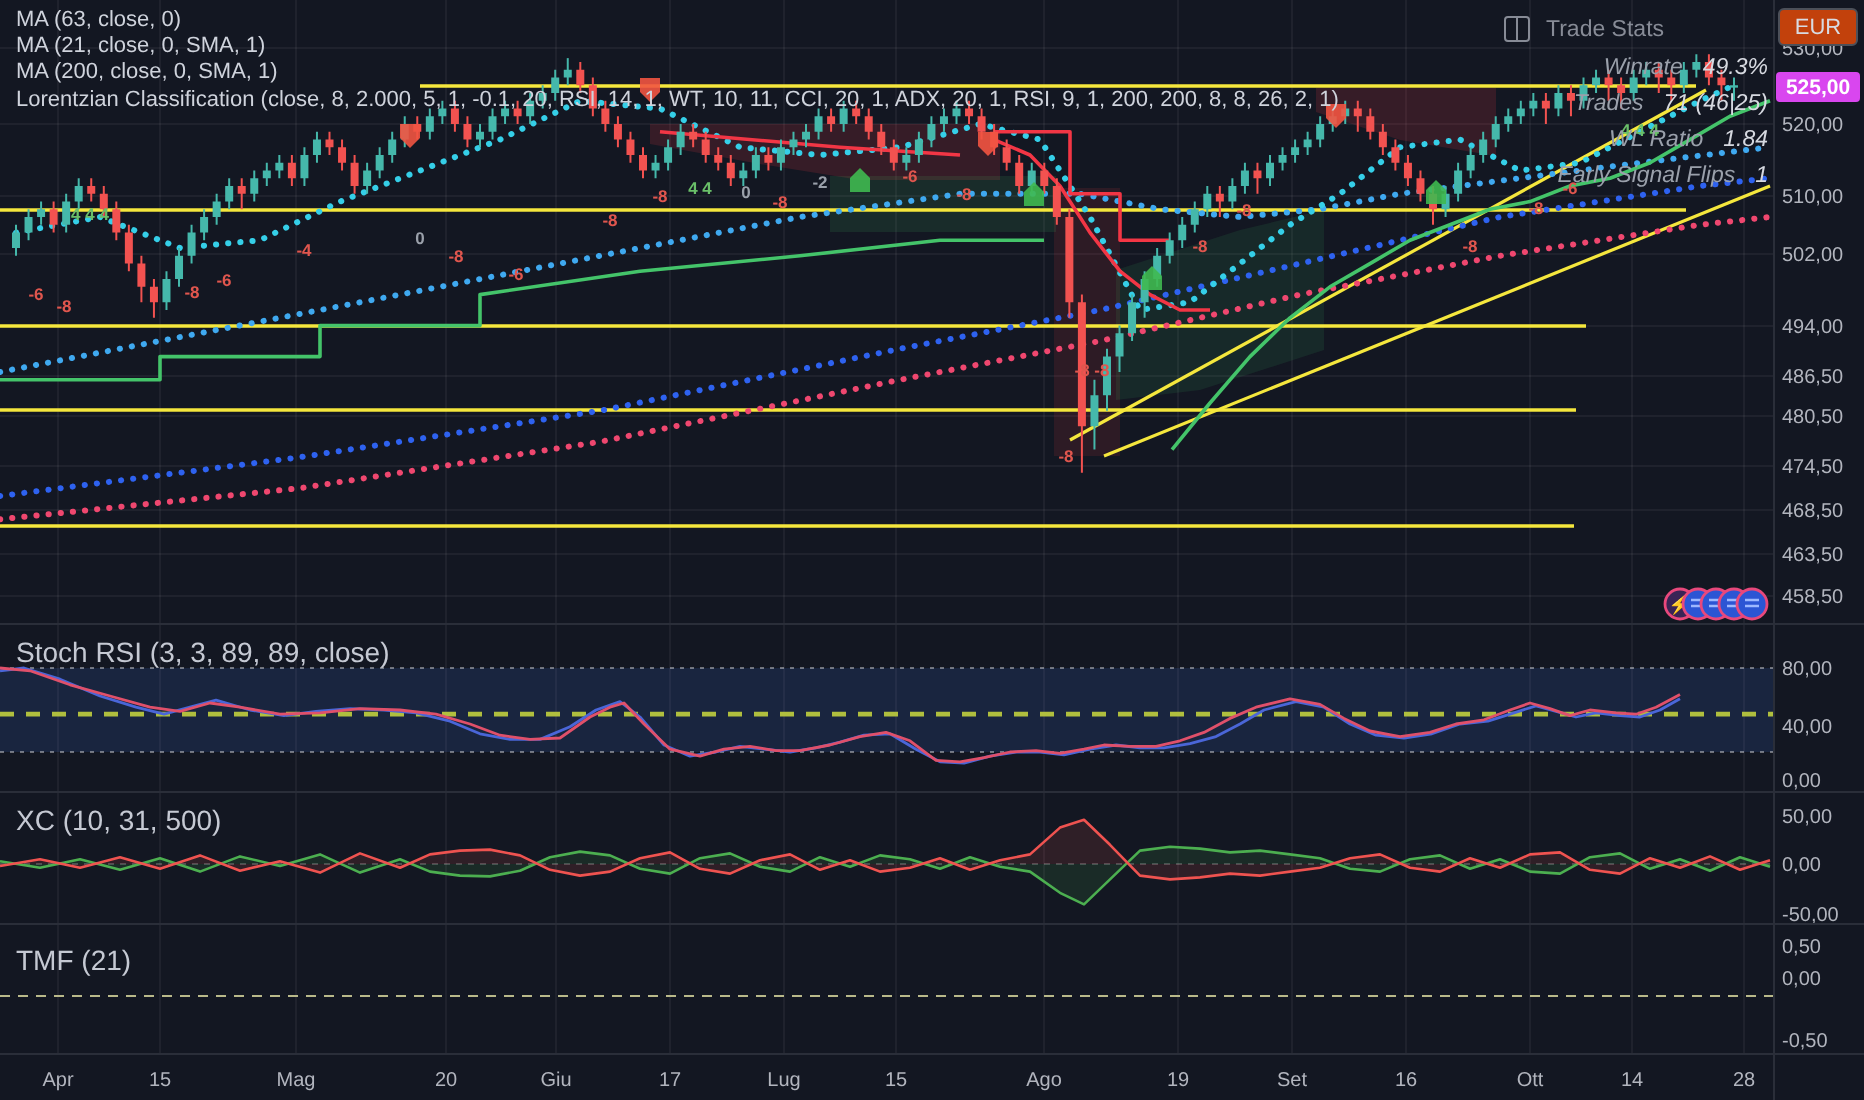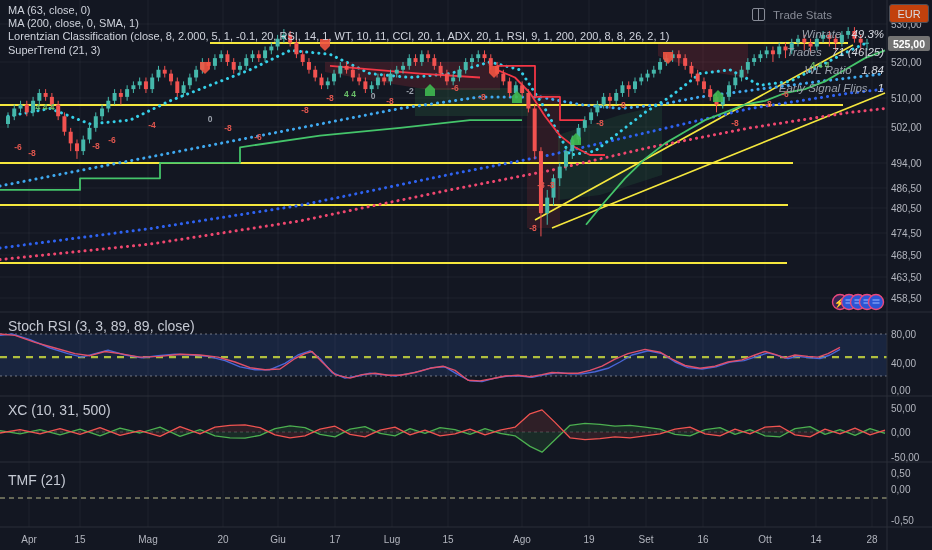--- a/index.html
+++ b/index.html
@@ -13,21 +13,21 @@
   .trade-stats{right:48px;top:8px;width:132px;font-size:11.5px;}
   .ts-head{display:flex;align-items:center;gap:8px;color:#878b96;margin-bottom:7px;justify-content:flex-start;}
   .ts-icon{width:11px;height:11px;border:1px solid #878b96;border-radius:2px;background:
      linear-gradient(to right,transparent 45%,#878b96 45%,#878b96 55%,transparent 55%);}
   .ts-row{display:flex;justify-content:space-between;margin-bottom:6px;font-style:italic;}
   .ts-row .l{color:#9aa0ab;text-align:right;flex:1;margin-right:10px;}
   .ts-row .v{color:#d6d9e0;}
   .eur-btn{position:absolute;right:3px;top:4px;width:38px;height:17px;border:1px solid #4c5059;
      border-radius:3px;display:flex;align-items:center;justify-content:center;font-size:11px;
      color:#d8dbe2;background:#c2410c;}
-  .price-tag{position:absolute;left:888px;top:36px;width:42px;height:15px;background:#737373;
+  .price-tag{position:absolute;left:888px;top:36px;width:42px;height:15px;background:#d946ef;
      color:#fff;font-size:10.5px;font-weight:700;display:flex;align-items:center;
      justify-content:center;border-radius:2px;}
 </style>
 </head>
 <body>
 
 <div id="app">
   <svg id="c" width="932" height="550">
       <line x1="29" y1="0" x2="29" y2="527" stroke="rgba(255,255,255,0.05)" stroke-width="1"></line>
       <line x1="80" y1="0" x2="80" y2="527" stroke="rgba(255,255,255,0.05)" stroke-width="1"></line>
@@ -446,23 +446,23 @@
       <circle cx="858" cy="302" r="7.5" fill="#2c55d4" stroke="#e8487c" stroke-width="1.4"></circle>
       <path d="M 854.5 300 h7 M 854.5 303 h7" stroke="#9db8ff" stroke-width="1.2"></path>
       <circle cx="867" cy="302" r="7.5" fill="#2c55d4" stroke="#e8487c" stroke-width="1.4"></circle>
       <path d="M 863.5 300 h7 M 863.5 303 h7" stroke="#9db8ff" stroke-width="1.2"></path>
       <circle cx="876" cy="302" r="7.5" fill="#2c55d4" stroke="#e8487c" stroke-width="1.4"></circle>
       <path d="M 872.5 300 h7 M 872.5 303 h7" stroke="#9db8ff" stroke-width="1.2"></path>
     </svg>
 
   <div class="ovl legend">
     <div>MA (63, close, 0)</div>
+    <div>MA (21, close, 0, SMA, 1)</div>
     <div>MA (200, close, 0, SMA, 1)</div>
     <div>Lorentzian Classification (close, 8, 2.000, 5, 1, -0.1, 20, RSI, 14, 1, WT, 10, 11, CCI, 20, 1, ADX, 20, 1, RSI, 9, 1, 200, 200, 8, 8, 26, 2, 1)</div>
-    <div>SuperTrend (21, 3)</div>
   </div>
 
   <div class="ovl trade-stats">
     <div class="ts-head">
       <span class="ts-icon"></span>
       <span>Trade Stats</span>
     </div>
     <div class="ts-row">
       <span class="l">Winrate</span>
         <span class="v">49.3%</span>

